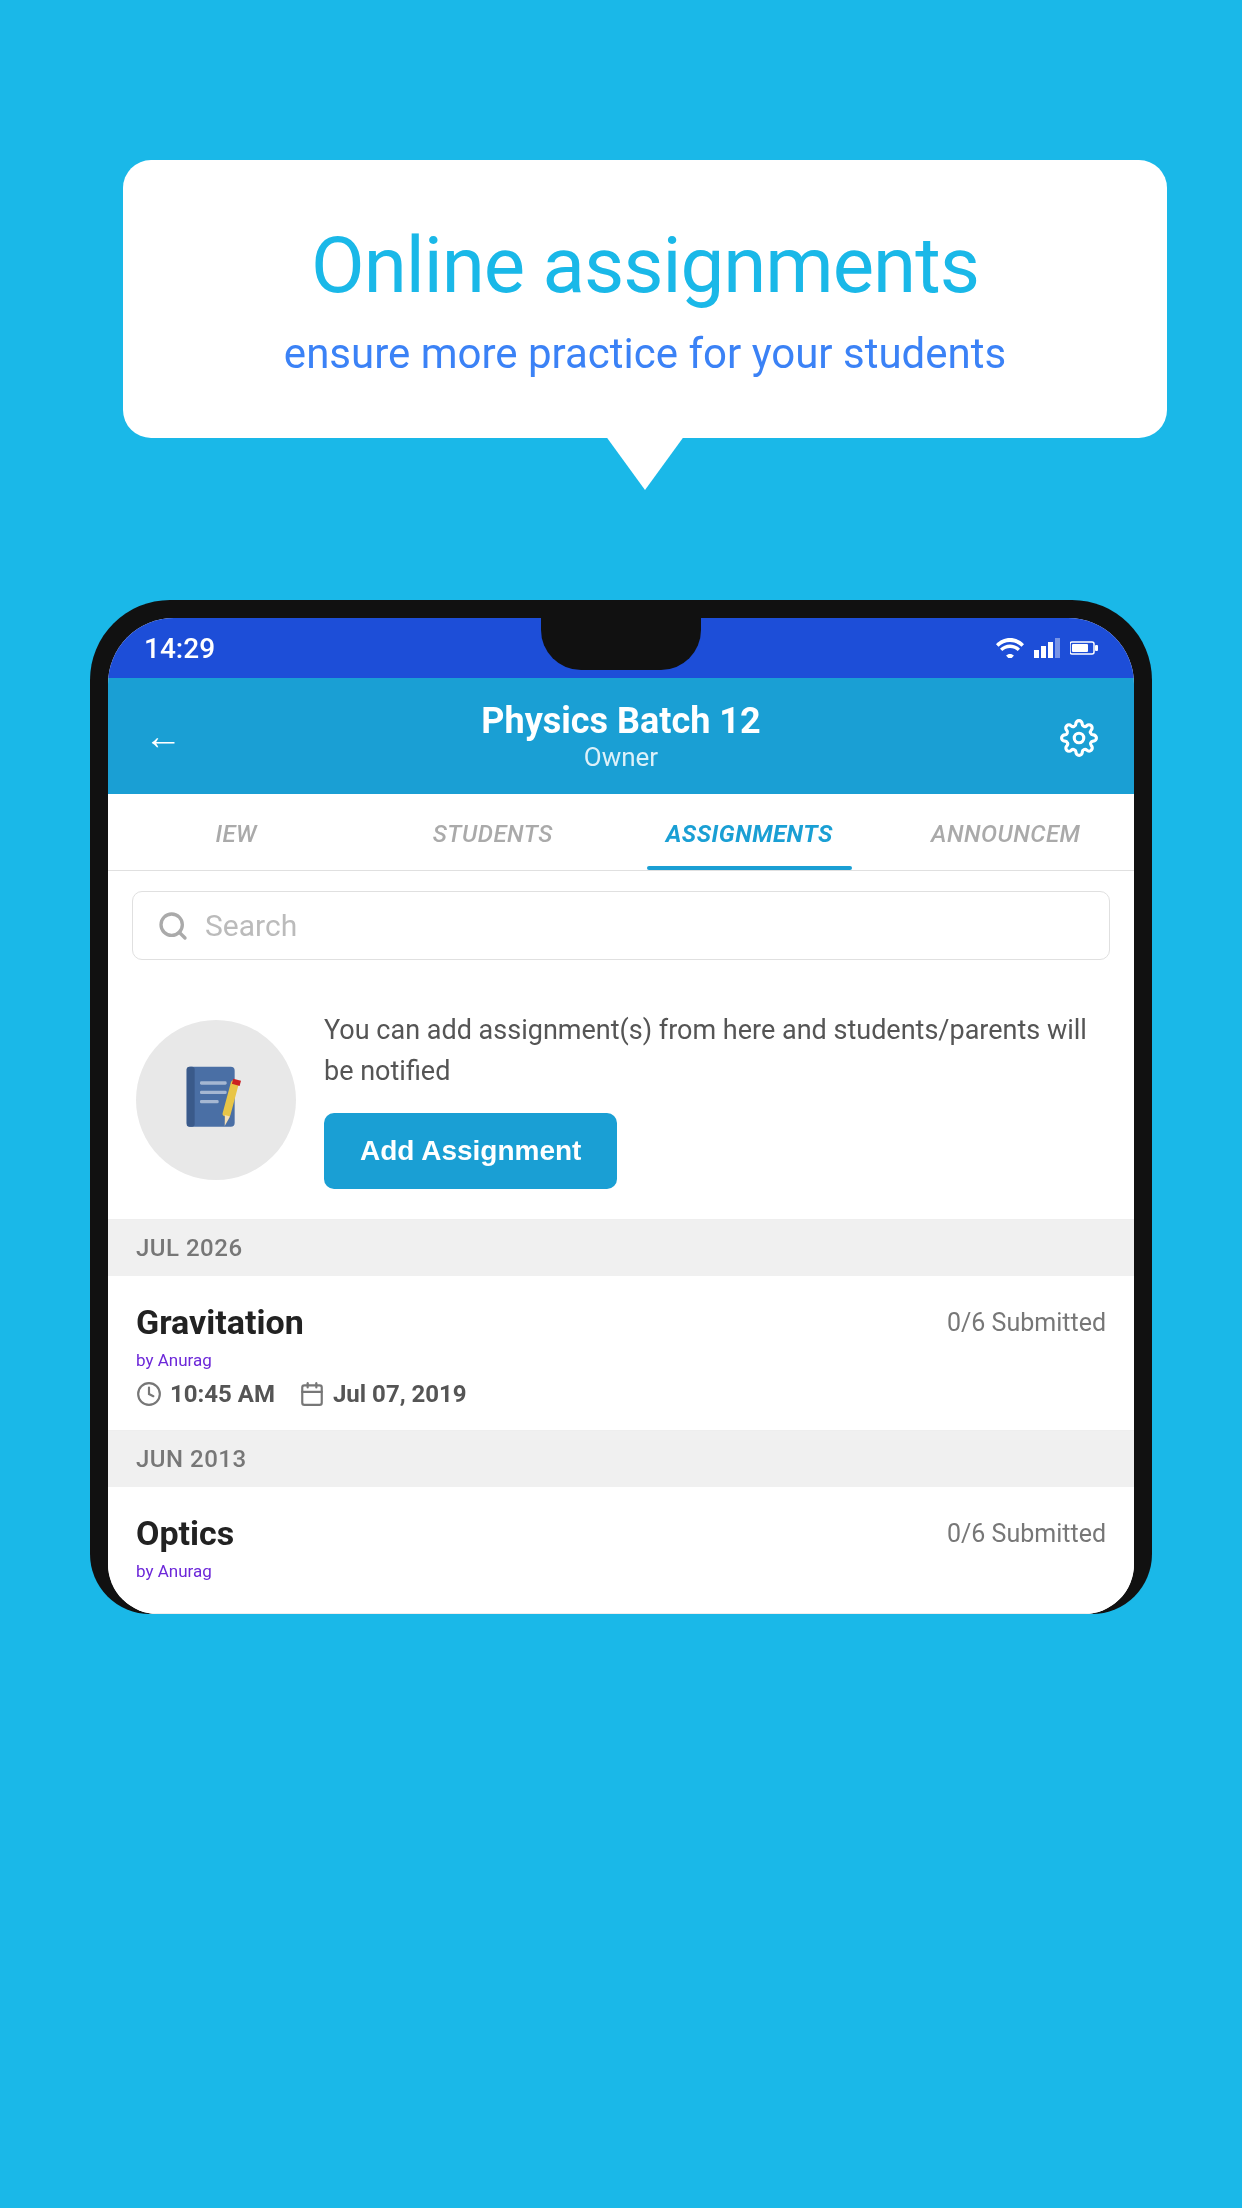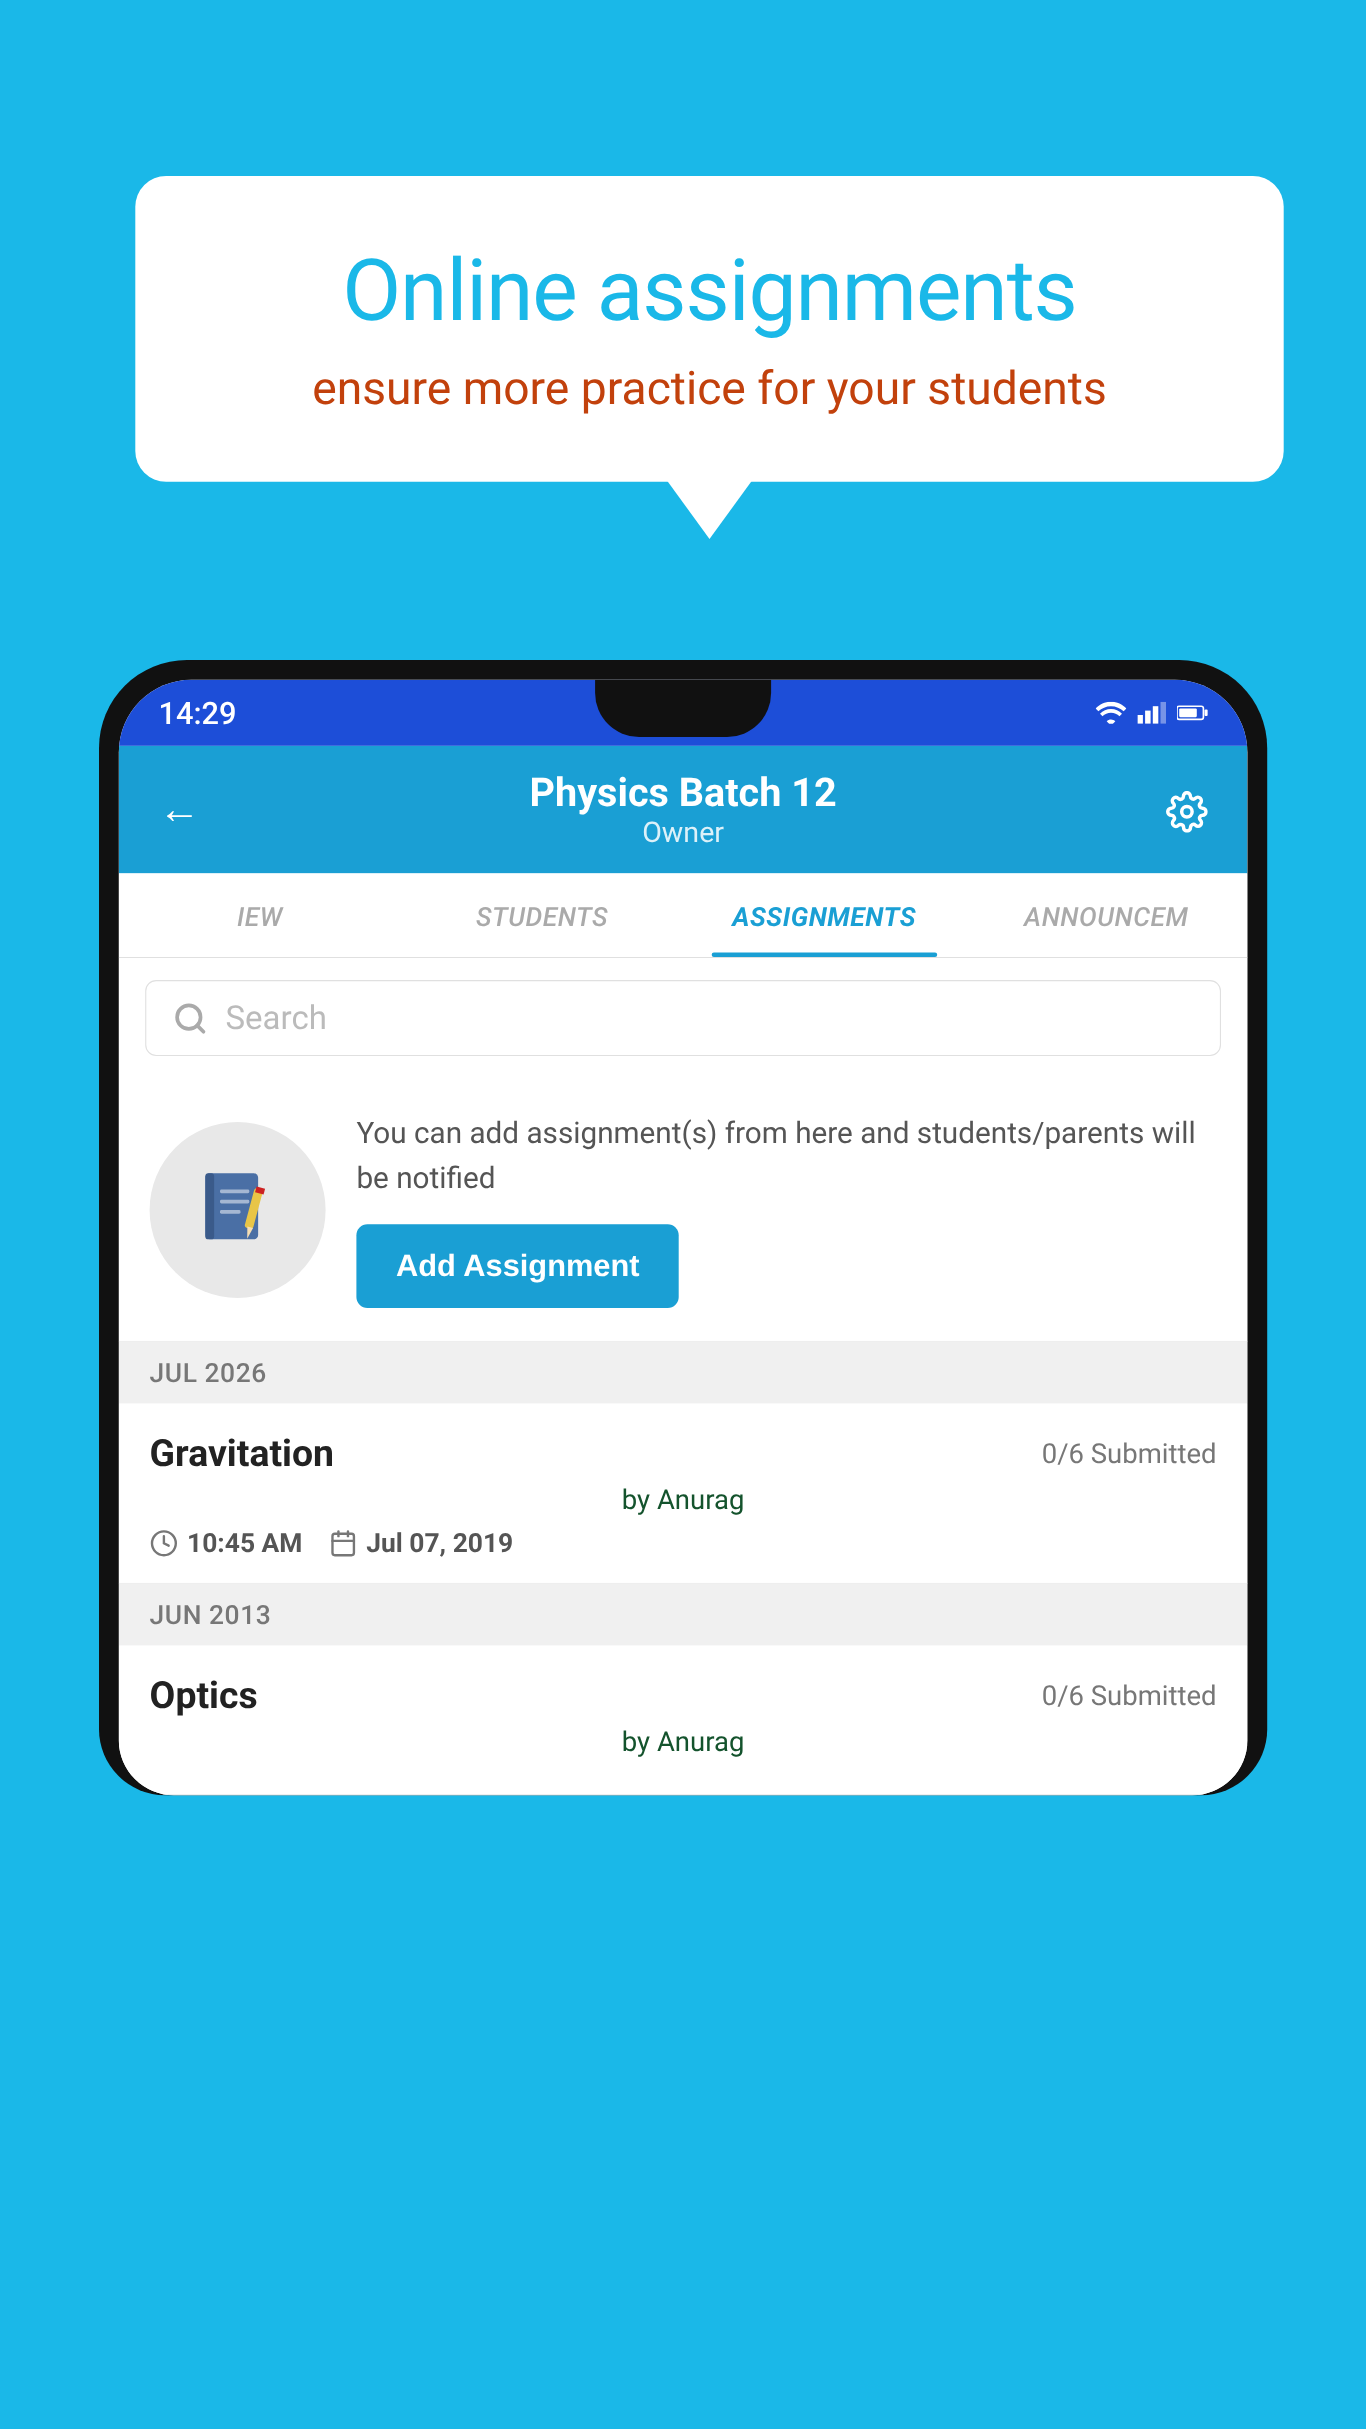--- a/index.html
+++ b/index.html
@@ -41,21 +41,21 @@
 
     .bubble-title {
       color: #1ab8e8;
       font-size: 78px;
       font-weight: 400;
       letter-spacing: -1px;
       margin-bottom: 18px;
     }
 
     .bubble-subtitle {
-      color: #c2410c;
+      color: #3b82f6;
       font-size: 42px;
       font-weight: 400;
     }
 
     
     .phone-container {
       position: absolute;
       top: 600px;
       left: 90px;
       right: 90px;
@@ -280,24 +280,23 @@
       color: #222;
     }
 
     .assignment-submitted {
       color: #777;
       font-size: 25px;
       font-weight: 400;
     }
 
     .assignment-by {
-      color: #14532d;
-      font-size: 25px;
+      color: #6d28d9;
+      font-size: 17px;
       margin-bottom: 10px;
-      text-align: center;
     }
 
     .assignment-meta {
       display: flex;
       align-items: center;
       gap: 24px;
     }
 
     .meta-item {
       display: flex;

